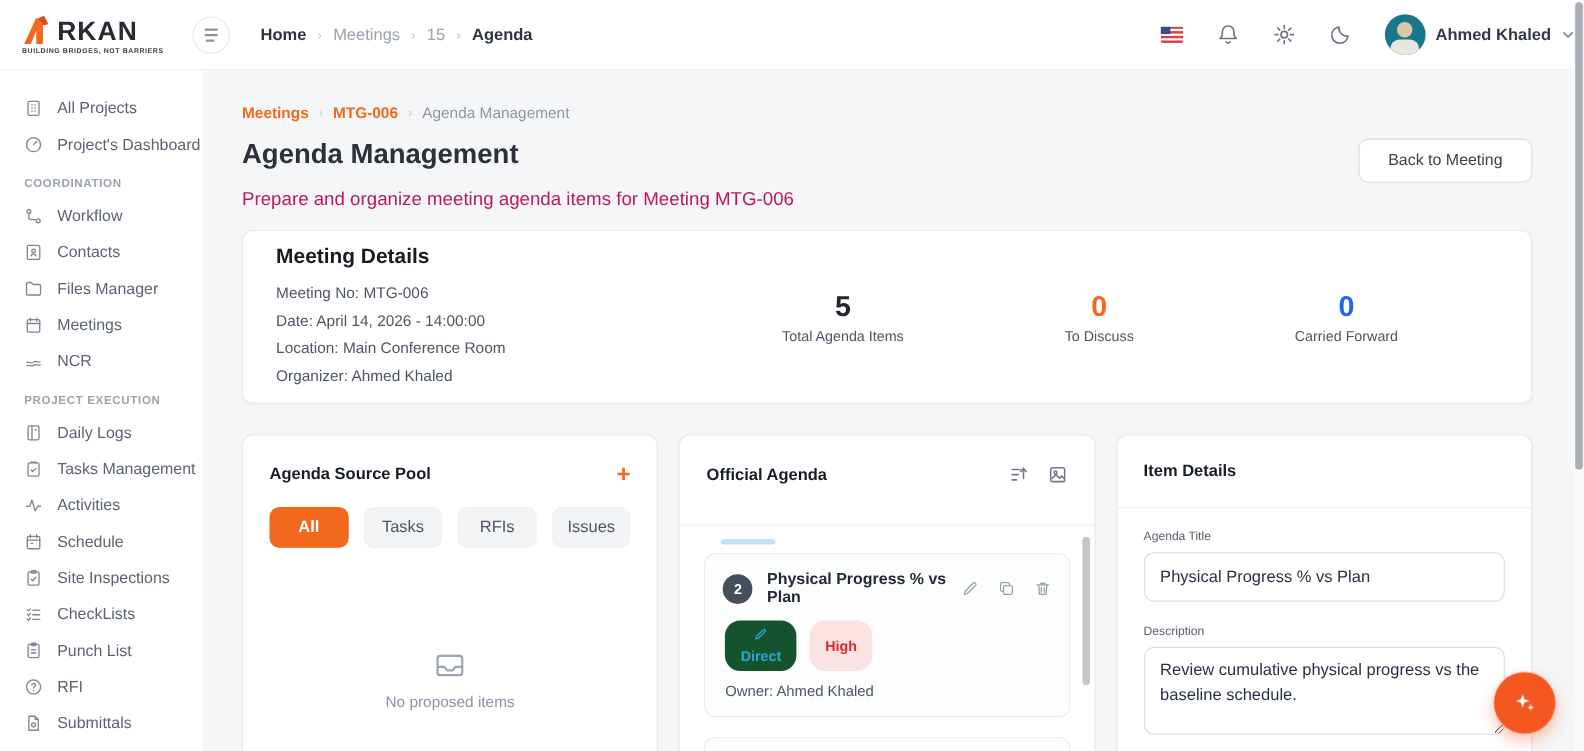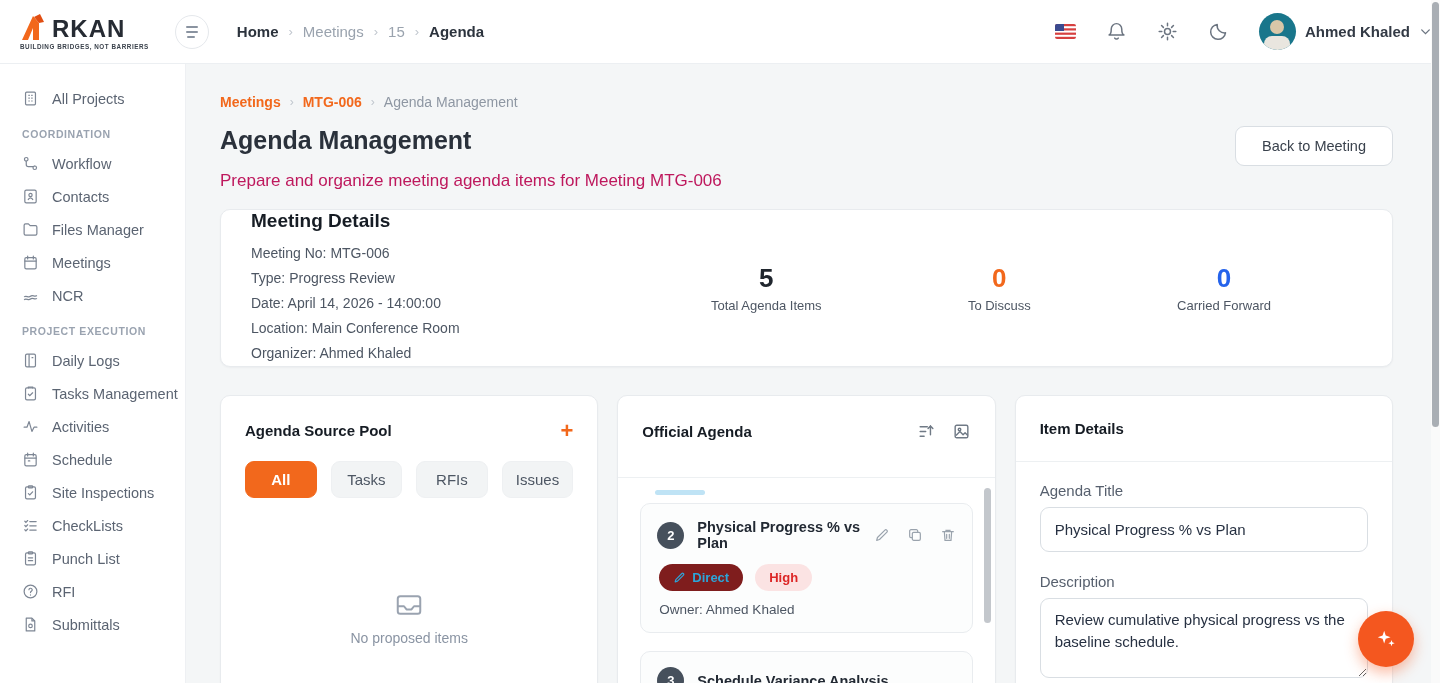--- a/index.html
+++ b/index.html
@@ -85,27 +85,27 @@
   .partial-badge { width:50px; height:5px; border-radius:3px; background:#bfe3f5; margin:2px 0 8px 15px; }
   .agenda-item { background:#fcfdfd; border:1px solid #e9ecef; border-radius:10px; padding:15px 16px; margin-bottom:18px; }
   .ai-row1 { display:flex; align-items:center; gap:13px; }
   .num-badge { width:27px; height:27px; border-radius:50%; background:#46505c; color:#fff; font-size:13px; font-weight:700;
     display:flex; align-items:center; justify-content:center; flex:none; }
   .ai-title { font-size:14.5px; font-weight:700; color:#222933; }
   .ai-actions { margin-left:auto; display:flex; gap:17px; }
   .ai-actions .tb-icon { width:16px; height:16px; color:#9aa3ad; }
   .ai-badges { display:flex; gap:12px; margin-top:13px; margin-left:2px; }
   .badge { border-radius:14px; font-size:13px; font-weight:700; padding:6px 14px; display:inline-flex; align-items:center; gap:6px; }
-  .badge-direct { background:#7f1d1d; color:#2da4d8; }
+  .badge-direct { background:#14532d; color:#2da4d8;flex-direction:column; }
   .badge-direct .tb-icon { width:13px; height:13px; color:#2da4d8; }
   .badge-high { background:#fbe3e3; color:#dc2626; }
   .ai-owner { font-size:13.5px; color:#4d5663; margin-top:11px; margin-left:2px; }
 
   .id-body { padding:20px 24px 0; }
-  .field-label { font-size:15px; color:#57606e; margin-bottom:8px; }
+  .field-label { font-size:11px; color:#57606e; margin-bottom:8px; }
   .text-input { width:100%; height:45px; border:1px solid #d9dee3; border-radius:9px; padding:0 14px;
     font-size:15px; color:#273142; font-family:inherit; background:#fff; }
   .desc-area { width:100%; height:80px; border:1px solid #d9dee3; border-radius:9px; padding:10px 14px;
     font-size:15px; color:#273142; font-family:inherit; line-height:22px; background:#fff; resize:both; }
   .field-gap { margin-top:21px; }
 
   
   .oa-scrollbar { position:absolute; right:4px; top:92px; width:7px; height:135px; border-radius:4px; background:#c3c7cc; }
   .page-scrollbar { position:fixed; right:0; top:0; width:9px; height:683px; background:#fafafa; z-index:50; }
   .page-scroll-thumb { position:absolute; top:2px; right:1px; width:7px; height:425px; border-radius:4px; background:#a9aeb4; }
@@ -192,20 +192,29 @@
   <aside class="sidebar">
     <div class="side-item">
       <span class="s-icon">
           <svg viewBox="0 0 24 24" fill="none" stroke="currentColor" stroke-width="1.7">
             <rect x="5" y="3" width="14" height="18" rx="1.5"></rect>
             <path d="M9 7.5h2M13 7.5h2M9 11.5h2M13 11.5h2M9 15.5h2M13 15.5h2"></path>
           </svg>
         </span>
       <span>All Projects</span>
     </div>
+    <div class="side-item">
+      <span class="s-icon">
+          <svg viewBox="0 0 24 24" fill="none" stroke="currentColor" stroke-width="1.7" stroke-linecap="round">
+            <circle cx="12" cy="12" r="9"></circle>
+            <path d="M12 12l4-4"></path>
+          </svg>
+        </span>
+      <span>Project's Dashboard</span>
+    </div>
 
     <div class="side-section">COORDINATION</div>
     <div class="side-item">
       <span class="s-icon">
           <svg viewBox="0 0 24 24" fill="none" stroke="currentColor" stroke-width="1.7" stroke-linecap="round">
             <circle cx="6" cy="6" r="2.5"></circle>
             <circle cx="18" cy="18" r="2.5"></circle>
             <path d="M6 8.5v5a3 3 0 0 0 3 3h6.5"></path>
             <path d="M18 15.5v0"></path>
           </svg>
@@ -351,21 +360,20 @@
         <h1 class="page-title">Agenda Management</h1>
         <div class="page-sub">Prepare and organize meeting agenda items for Meeting MTG-006</div>
       </div>
       <button class="back-btn">Back to Meeting</button>
     </div>
 
     <section class="card details-card">
       <div class="md-left">
         <div class="md-title">Meeting Details</div>
         <div class="md-line"><span>Meeting No:</span> <span>MTG-006</span></div>
-        <div class="md-line"><span>Type:</span> <span>Progress Review</span></div>
         <div class="md-line"><span>Date:</span> <span>April 14, 2026 - 14:00:00</span></div>
         <div class="md-line"><span>Location:</span> <span>Main Conference Room</span></div>
         <div class="md-line"><span>Organizer:</span> <span>Ahmed Khaled</span></div>
       </div>
       <div class="stats">
         <div class="stat">
           <div class="stat-value" style="color:#20262e">5</div>
           <div class="stat-label">Total Agenda Items</div>
         </div>
         <div class="stat">

